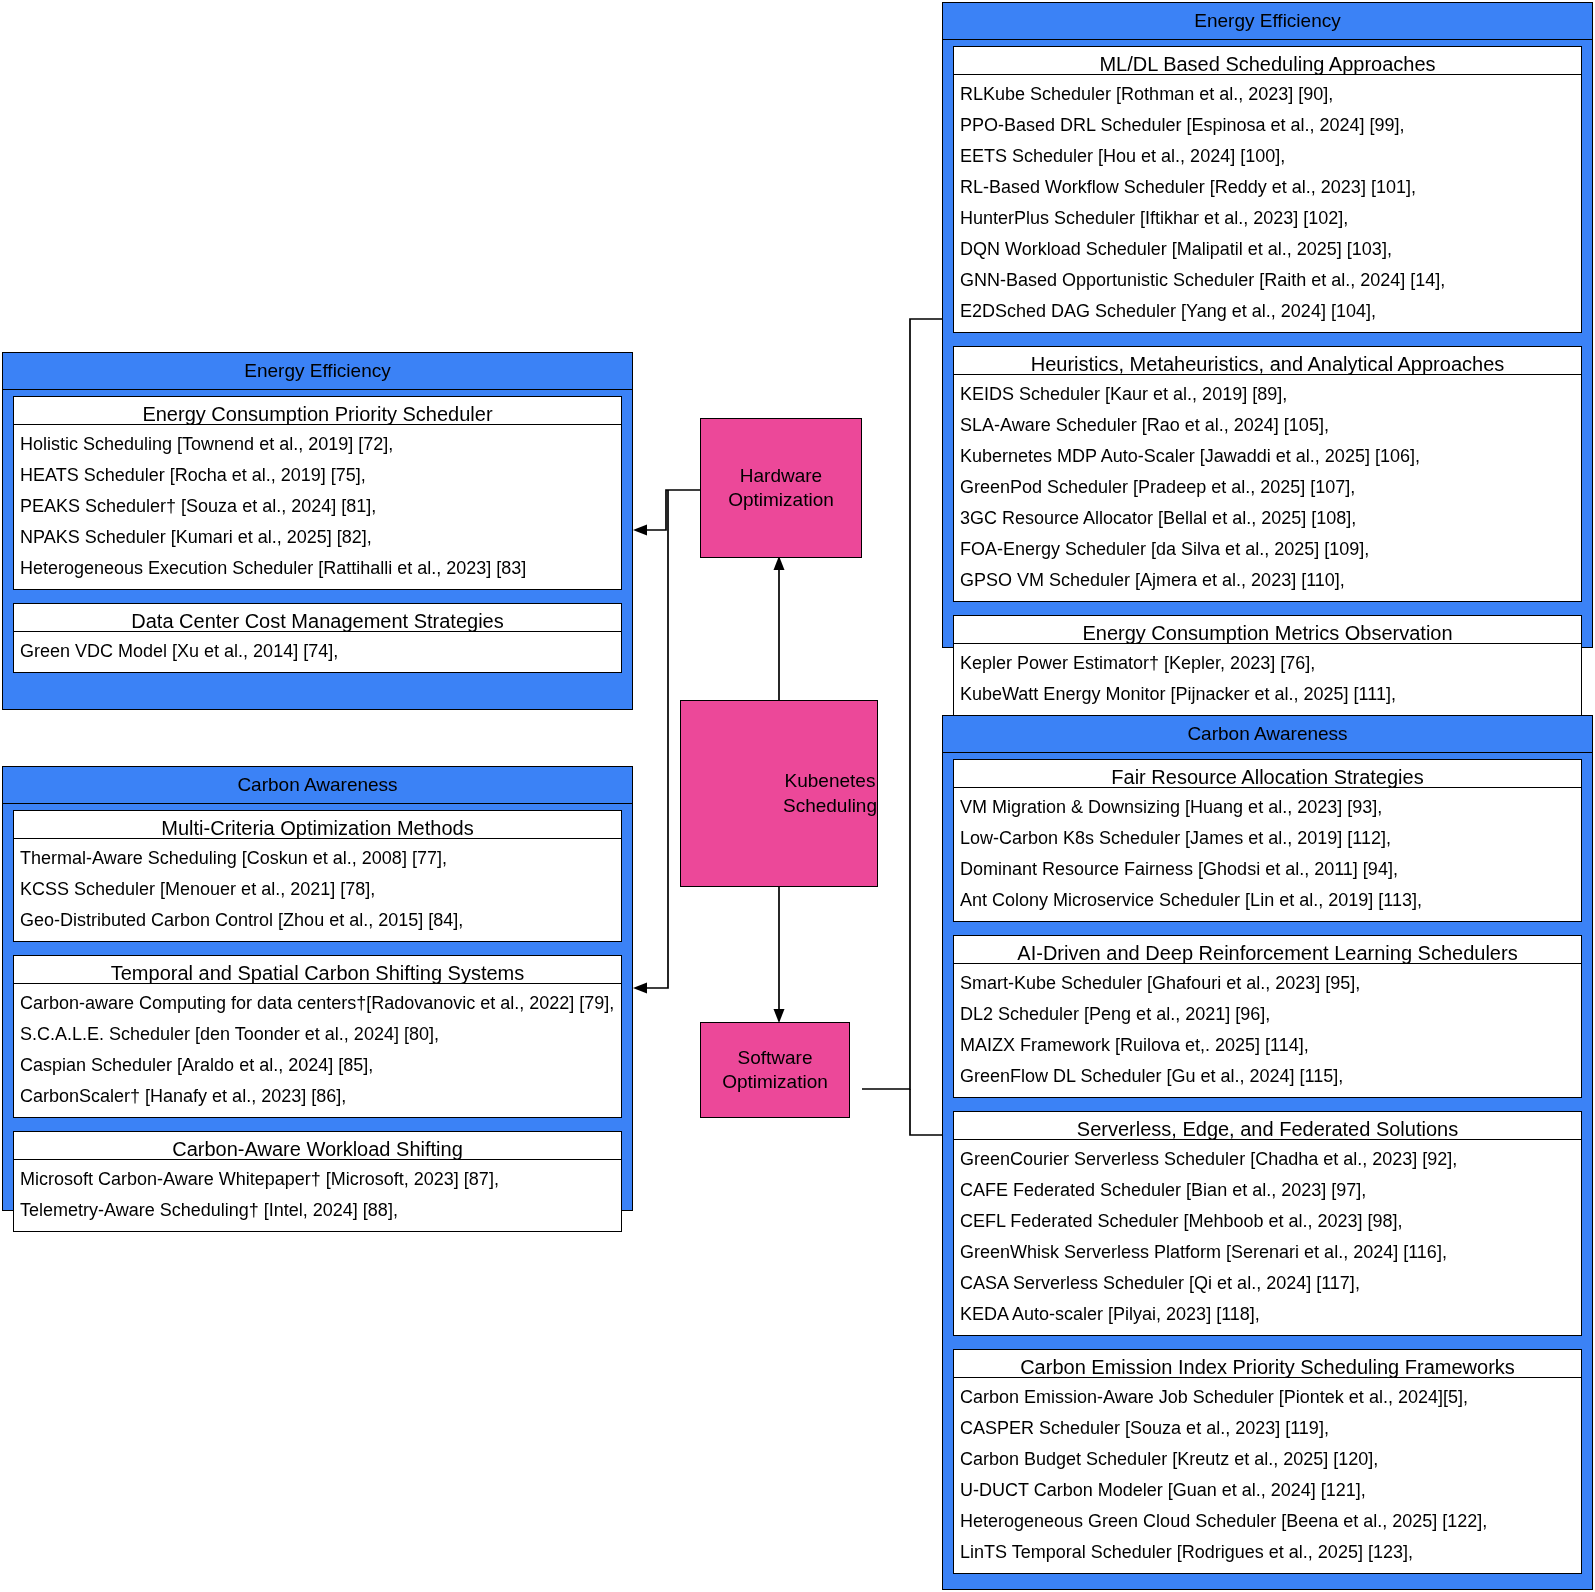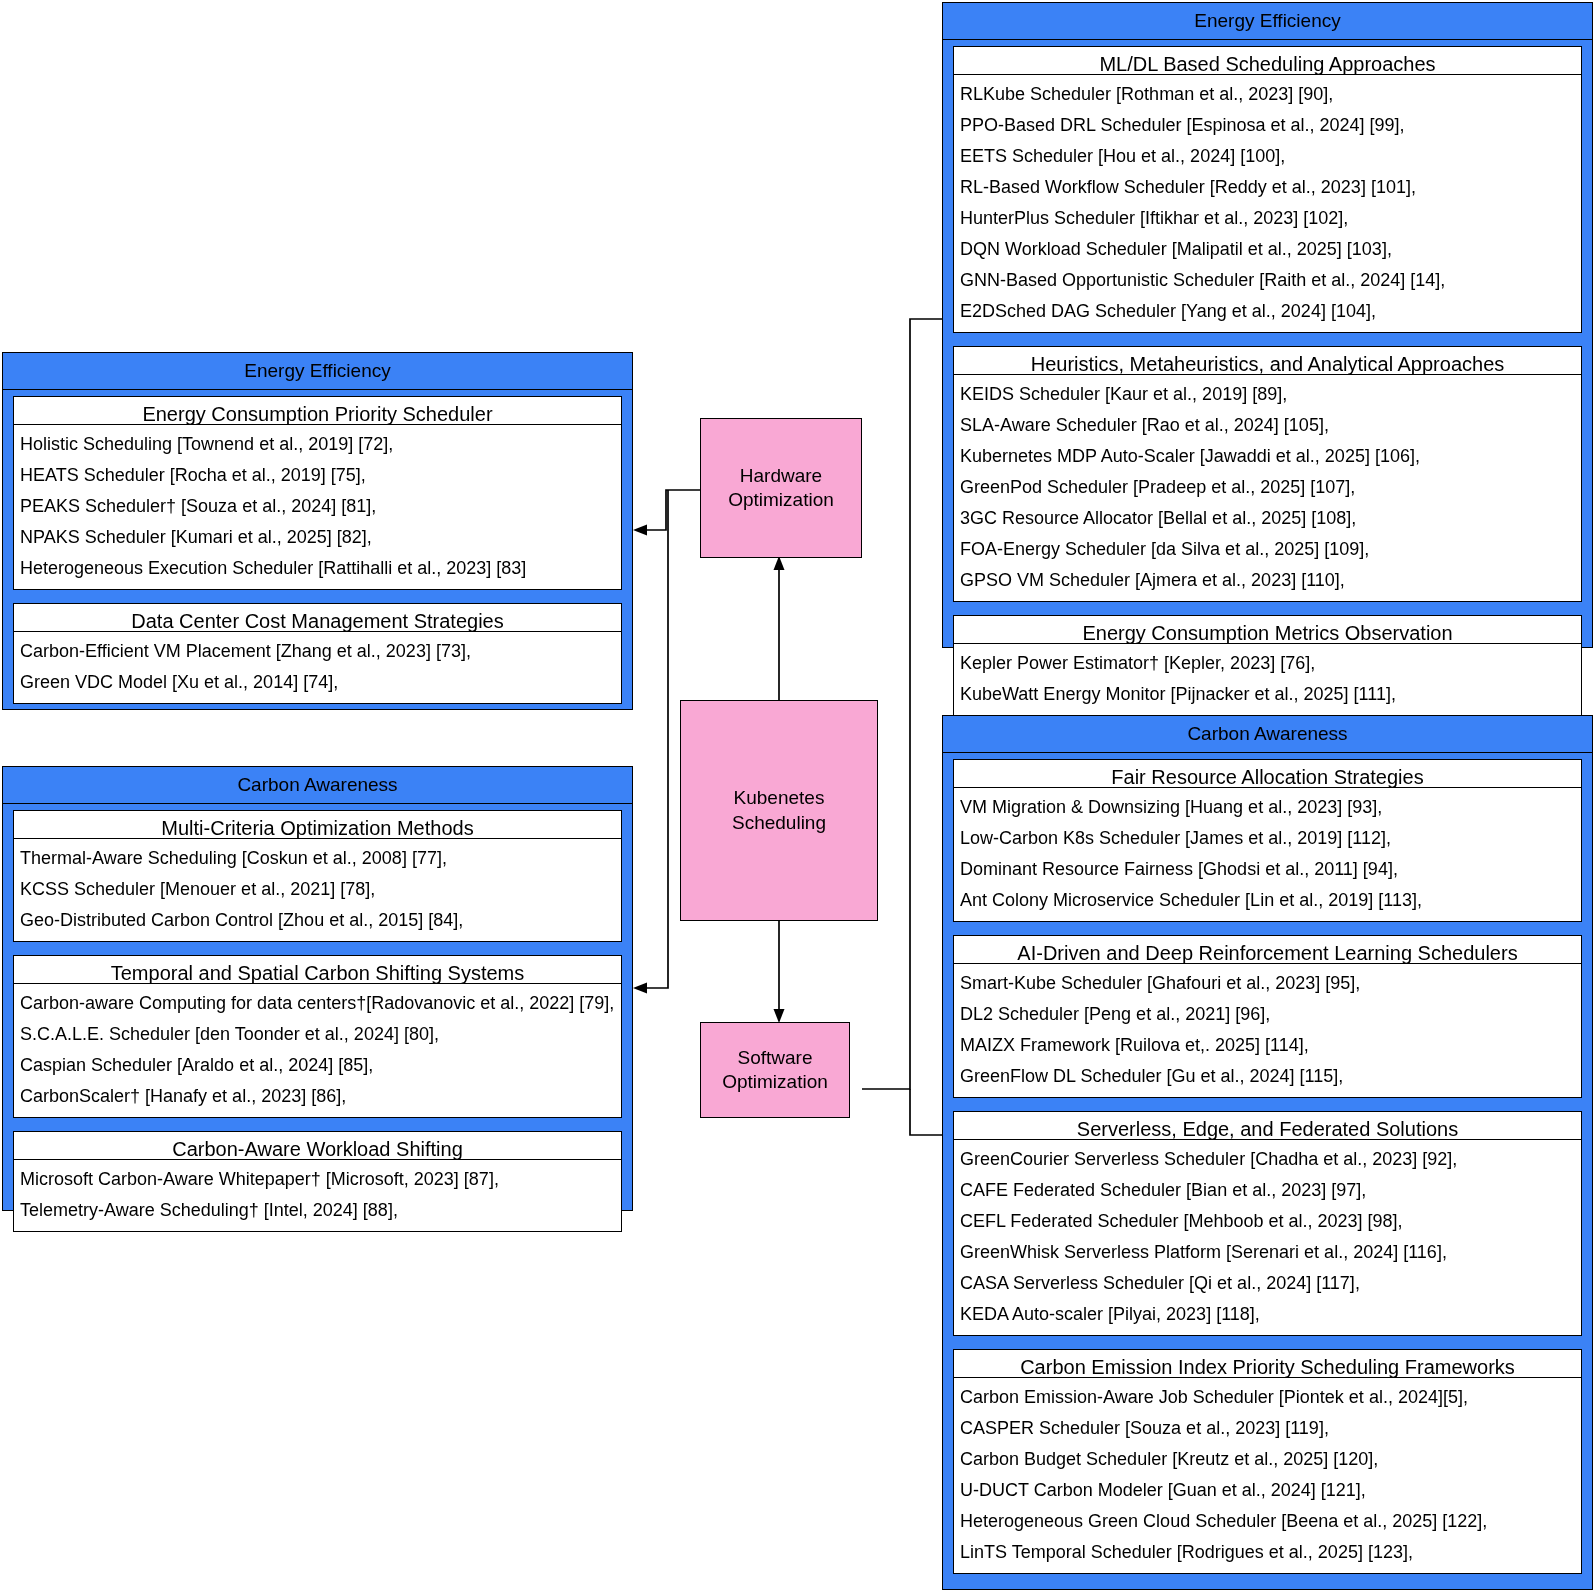--- a/index.html
+++ b/index.html
@@ -33,21 +33,21 @@
     white-space:nowrap;
   }
   .sub-list{padding:4px 0 5px 0;}
   .item{
     font-size:18px;line-height:1;padding:6px 6px 7px 6px;
     white-space:nowrap;
   }
 
   
   .node{
-    position:absolute;border:1.5px solid #000;background:#f9a8d4;
+    position:absolute;border:1.5px solid #000;background:#ec4899;
     box-sizing:border-box;display:flex;align-items:center;
     justify-content:center;text-align:center;font-size:19px;
     line-height:1.28;
   }
 
   
   .wires{position:absolute;left:0;top:0;width:1595px;height:1592px;
     pointer-events:none;}
   .wire{stroke:#000;stroke-width:1.7;fill:none;}
   .ahead{fill:#000;}
@@ -89,21 +89,20 @@
           <div class="item">HEATS Scheduler [Rocha et al., 2019] [75],</div>
           <div class="item">PEAKS Scheduler† [Souza et al., 2024] [81],</div>
           <div class="item">NPAKS Scheduler [Kumari et al., 2025] [82],</div>
           <div class="item">Heterogeneous Execution Scheduler [Rattihalli et al., 2023] [83]</div>
         </div>
       </div>
 
       <div class="sub">
         <div class="sub-title">Data Center Cost Management Strategies</div>
         <div class="sub-list">
-          <div class="item">Carbon-Efficient VM Placement [Zhang et al., 2023] [73],</div>
           <div class="item">Green VDC Model [Xu et al., 2014] [74],</div>
         </div>
       </div>
 
     </div>
   </div>
 
   <div class="group" style="left:2px;top:766px;width:631px;height:445px;">
     <div class="group-title">Carbon Awareness</div>
     <div class="group-body">
@@ -136,21 +135,21 @@
       </div>
 
     </div>
   </div>
 
   <div class="node" style="left:700px;top:418px;width:162px;height:140px;">
     <span style="white-space:pre-line;">Hardware
 Optimization</span>
   </div>
 
-  <div class="node" style="left:680px;top:700px;width:198px;height:221px;">
+  <div class="node" style="left:680px;top:700px;width:198px;height:187px;justify-content:flex-end;">
     <span style="white-space:pre-line;">Kubenetes
 Scheduling</span>
   </div>
 
   <div class="node" style="left:700px;top:1022px;width:150px;height:96px;">
     <span style="white-space:pre-line;">Software
 Optimization</span>
   </div>
 
   <div class="group" style="left:942px;top:2px;width:651px;height:646px;">

